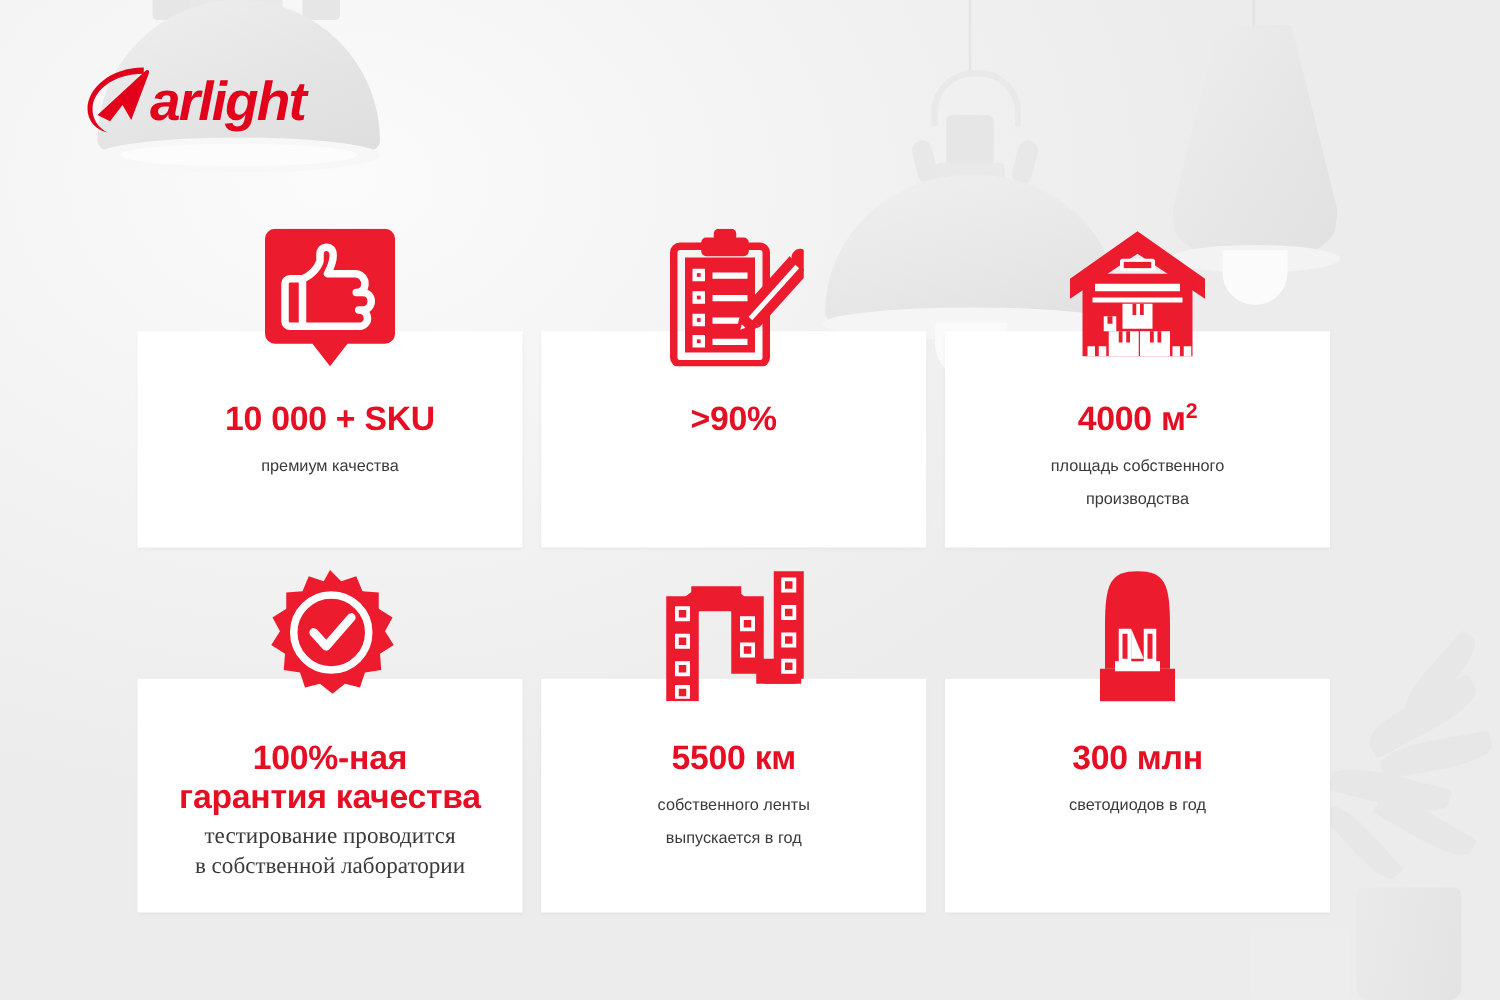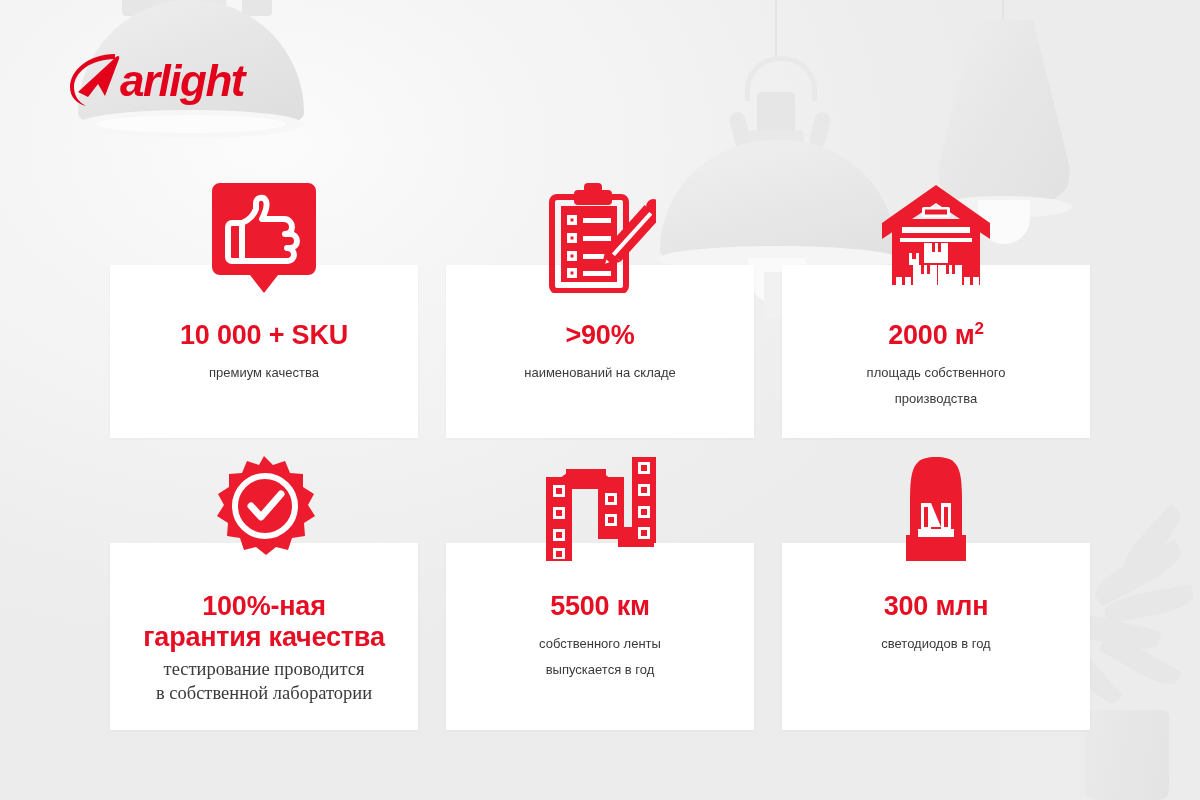--- a/index.html
+++ b/index.html
@@ -215,21 +215,21 @@
 
   
   .grid {
     position: absolute;
     left: 110px;
     top: 265px;
     width: 980px;
   }
   .row {
     display: flex;
-    gap: 28px;
+    gap: 15px;
   }
   .row-2 { margin-top: 105px; }
 
   .card {
     position: relative;
     width: 308px;
     background: #ffffff;
     box-shadow: 0 1px 3px rgba(0,0,0,0.045);
     display: flex;
     flex-direction: column;
@@ -370,21 +370,20 @@
             <g transform="rotate(42 80 60)">
               <rect x="70" y="18" width="20" height="58" fill="#ed1b2e"></rect>
               <rect x="78" y="18" width="4" height="58" fill="#ffffff"></rect>
               <path d="M70 76 L80 94 L90 76 Z" fill="#ed1b2e"></path>
               <path d="M78 84 L80 88 L82 84 Z" fill="#ffffff"></path>
               <rect x="70" y="6" width="20" height="14" rx="7" fill="#ed1b2e"></rect>
             </g>
           </svg>
         </div>
         <div class="headline">&gt;90%</div>
-        <div class="subline">наименований на складе</div>
       </div>
 
       <div class="card card-r1">
         <div class="card-icon icon-r1">
           <svg width="112" height="104" viewBox="0 0 112 104" xmlns="http://www.w3.org/2000/svg">
 
             <path d="M56 2 L110 40 L110 56 L56 20 L2 56 L2 40 Z" fill="#ed1b2e"></path>
 
             <rect x="12" y="36" width="88" height="66" fill="#ed1b2e"></rect>
 
@@ -412,21 +411,21 @@
 
             <g fill="#ffffff">
               <rect x="16" y="94" width="6" height="8"></rect>
               <rect x="25" y="94" width="6" height="8"></rect>
               <rect x="84" y="94" width="6" height="8"></rect>
               <rect x="93" y="94" width="6" height="8"></rect>
             </g>
           </svg>
         </div>
         <div class="headline">
-          <span>2000 м</span><span class="sup">2</span>
+          <span>4000 м</span><span class="sup">2</span>
         </div>
         <div class="subline">
           <span>площадь собственного</span><br>
           <span>производства</span>
         </div>
       </div>
     </div>
 
     <div class="row row-2">
 

